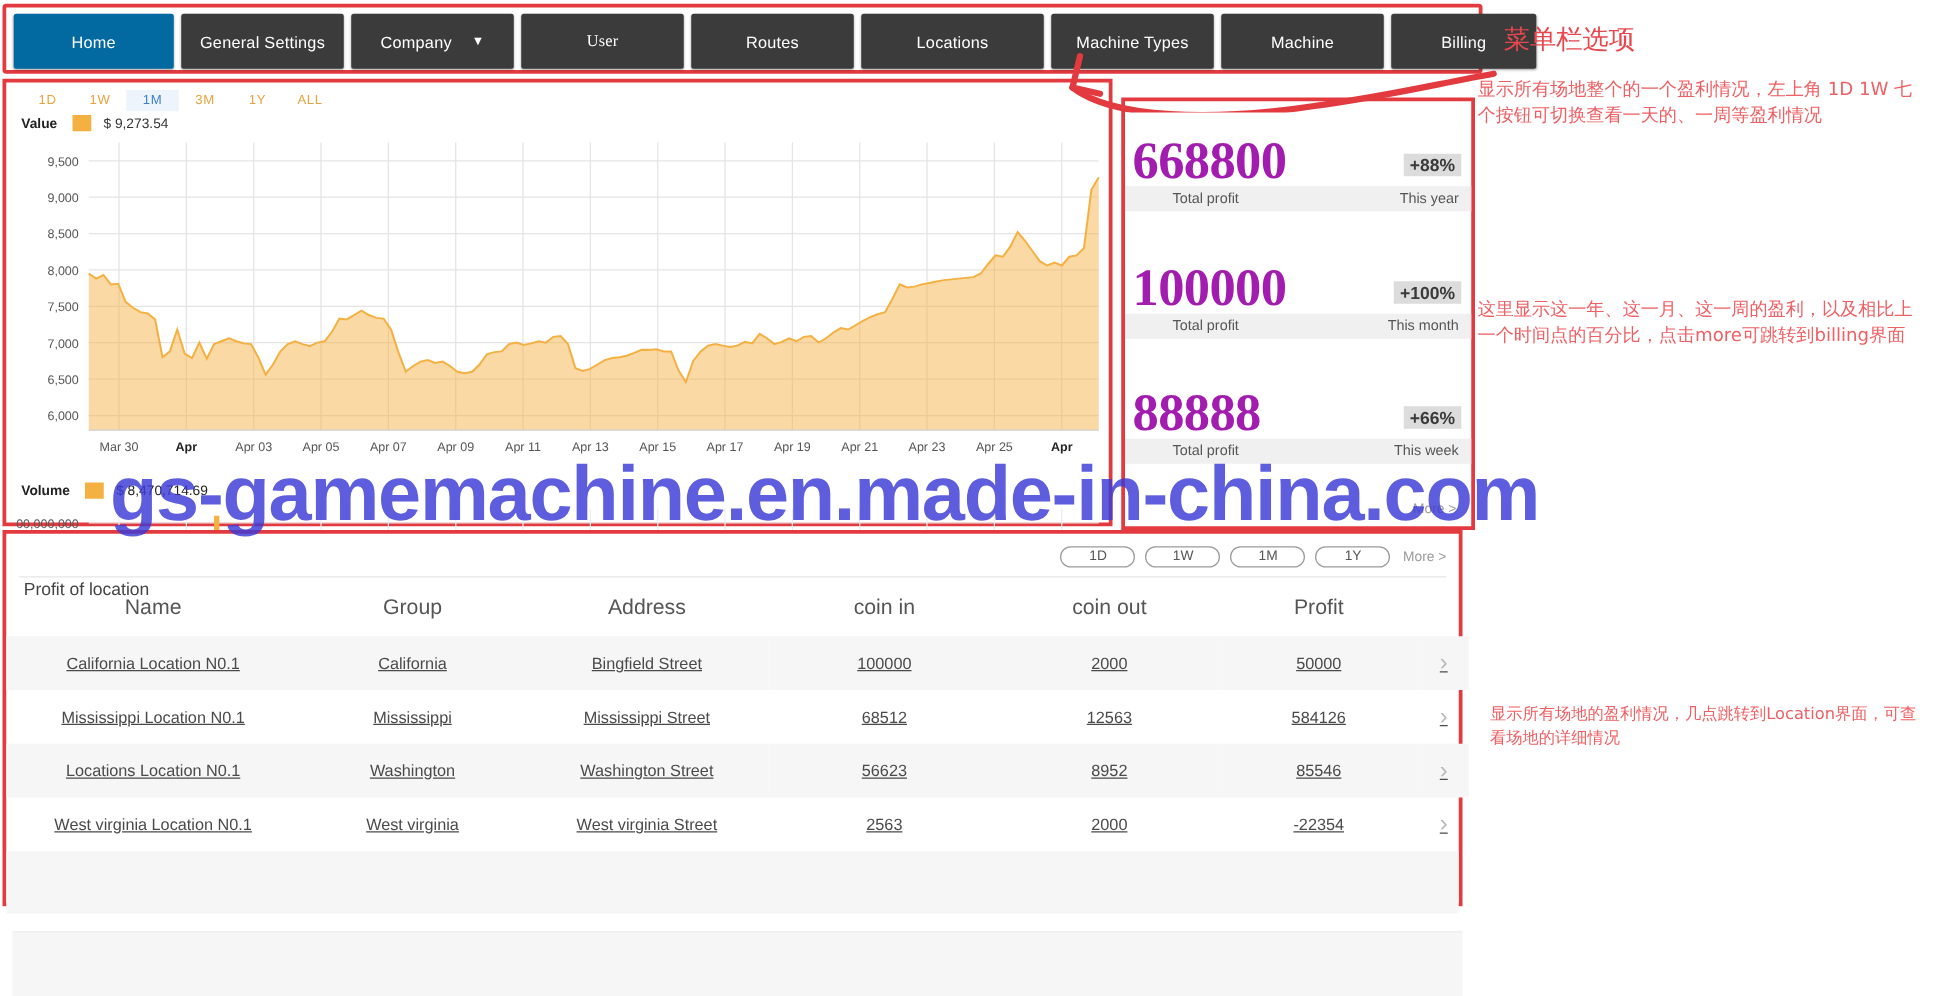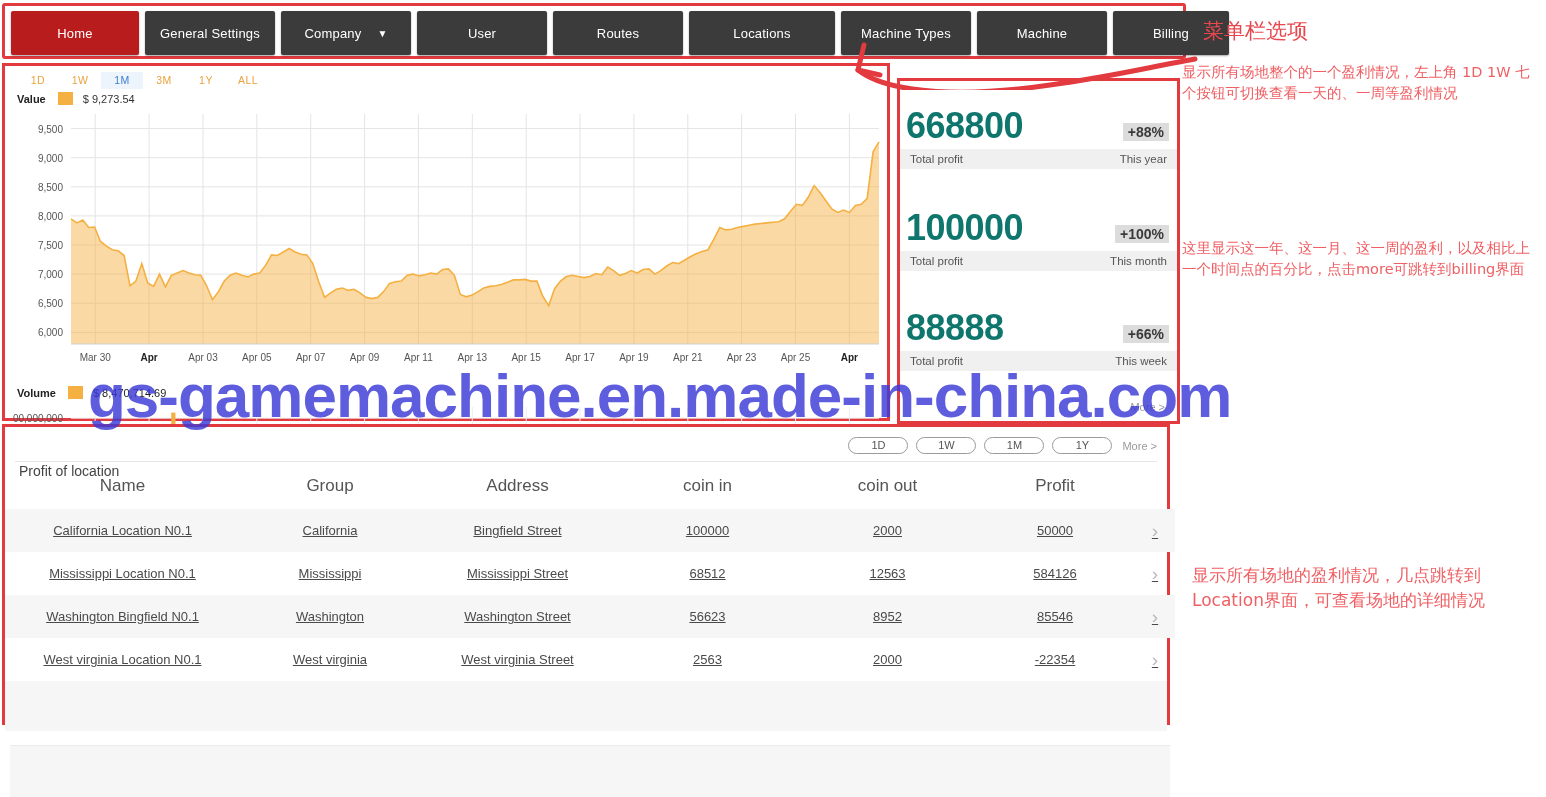--- a/index.html
+++ b/index.html
@@ -10,21 +10,21 @@
   }
   .page{position:absolute;left:0;top:0;width:1546px;height:797px;}
 
   
   .nav-wrap{position:absolute;left:2px;top:3px;width:1184px;height:56px;
     border:3px solid #e23a3f;border-radius:3px;box-sizing:border-box;background:#fff;}
   .nav{position:absolute;left:6px;top:5px;display:flex;gap:6px;}
   .nav-btn{height:44px;display:flex;align-items:center;justify-content:center;
     background:#3b3b3b;color:#ffffff;font-size:13px;letter-spacing:.2px;
     border-radius:2px;box-shadow:0 1px 2px rgba(0,0,0,.35);cursor:pointer;}
-  .nav-btn.home{background:#b91c1c;width:128px;}
+  .nav-btn.home{background:#0369a1;width:128px;}
   .nav-btn .caret{margin-left:16px;font-size:10px;}
 
   
   .chart-panel{position:absolute;left:2px;top:63px;width:888px;height:358px;
     border:3px solid #e23a3f;box-sizing:border-box;background:#fff;}
   .range-row{position:absolute;left:12px;top:6px;display:flex;}
   .range-btn{width:42px;height:17px;line-height:17px;text-align:center;
     font-size:10.5px;color:#e8a33d;cursor:pointer;letter-spacing:.5px;}
   .range-btn.active{color:#3c7fd0;background:#eef4fb;}
   .legend{position:absolute;left:12px;top:26px;display:flex;align-items:center;font-size:11px;color:#222;}
@@ -38,26 +38,26 @@
   .price-area{position:absolute;left:8px;top:44px;width:872px;height:258px;}
   .vol-area{position:absolute;left:8px;top:337px;width:872px;height:82px;}
   .svgfull{width:100%;height:100%;display:block;}
   .axlabel{font-size:10px;fill:#555;font-family:"Liberation Sans",sans-serif;}
   .axlabel.bold{font-weight:bold;fill:#222;}
 
   
   .profit-panel{position:absolute;left:897px;top:78px;width:283px;height:346px;
     border:3px solid #e23a3f;box-sizing:border-box;background:#fff;}
   .pcard{position:relative;height:74px;}
-  .pcard .big{position:absolute;left:6px;top:4px;font-size:36px;font-weight:bold;color:#0f766e;letter-spacing:-.5px;}
+  .pcard .big{position:absolute;left:6px;top:4px;font-size:42px;font-weight:bold;color:#a21caf;letter-spacing:-.5px;font-family:Liberation Serif, serif;}
   .pcard .pct{position:absolute;right:8px;top:22px;font-size:14px;font-weight:bold;color:#3a3a3a;
     background:#dcdcdc;padding:1px 5px;}
   .pcard .sub{position:absolute;left:0;right:0;top:48px;height:20px;background:#f0f0f0;
     display:flex;align-items:center;justify-content:space-between;padding:0 10px;box-sizing:border-box;}
-  .pcard .sub span{font-size:11.5px;color:#555;}
+  .pcard .sub span{font-size:11.5px;color:#555;margin-left:28px;}
   .sp1{height:20px;} .sp2{height:28px;} .sp3{height:26px;}
   .more-link{position:absolute;right:12px;bottom:8px;font-size:11px;color:#9a9a9a;cursor:pointer;}
 
   
   .table-panel{position:absolute;left:2px;top:424px;width:1168px;height:301px;
     border:3px solid #e23a3f;box-sizing:border-box;background:#fff;}
   .tbl-head{position:relative;height:34px;}
   .tbl-title{position:absolute;left:14px;top:8px;font-size:14px;color:#444;margin-top:28px;}
   .tbl-ranges{position:absolute;right:10px;top:10px;display:flex;align-items:center;gap:8px;}
   .rbtn{width:60px;height:17px;line-height:15px;text-align:center;font-size:11px;color:#555;
@@ -89,40 +89,40 @@
     font-family:"Liberation Sans",sans-serif;}
 
   
   .arrow-svg{position:absolute;left:850px;top:25px;width:360px;height:65px;}
 
   
   .anno{position:absolute;color:#ef5f63;font-family:"DejaVu Sans",sans-serif;line-height:1.45;}
   .anno-title{left:1203px;top:16px;font-size:21px;color:#e8474d;}
   .anno-1{left:1182px;top:62px;font-size:14.5px;width:350px;}
   .anno-2{left:1182px;top:238px;font-size:14.5px;width:352px;}
-  .anno-3{left:1192px;top:563px;font-size:17px;width:345px;}
+  .anno-3{left:1192px;top:563px;font-size:13px;width:345px;}
 </style>
 </head>
 <body>
 
 <div class="page">
 
   <div class="nav-wrap">
     <div class="nav" id="nav-host">
         <div class="nav-btn home" style="width: 128px;">
           <span>Home</span>
         </div>
         <div class="nav-btn" style="width: 130px;">
           <span>General Settings</span>
         </div>
         <div class="nav-btn" style="width: 130px;">
           <span>Company</span>
           <span class="caret">▼</span>
         </div>
-        <div class="nav-btn" style="width: 130px;">
+        <div class="nav-btn" style="width: 130px; font-family: Liberation Serif, serif;">
           <span>User</span>
         </div>
         <div class="nav-btn" style="width: 130px;">
           <span>Routes</span>
         </div>
         <div class="nav-btn" style="width: 146px;">
           <span>Locations</span>
         </div>
         <div class="nav-btn" style="width: 130px;">
           <span>Machine Types</span>
@@ -468,21 +468,21 @@
           <tr>
             <td>Mississippi Location N0.1</td>
             <td>Mississippi</td>
             <td>Mississippi Street</td>
             <td>68512</td>
             <td>12563</td>
             <td>584126</td>
             <td><span class="chev">›</span></td>
           </tr>
           <tr class="alt">
-            <td>Washington Bingfield N0.1</td>
+            <td>Locations Location N0.1</td>
             <td>Washington</td>
             <td>Washington Street</td>
             <td>56623</td>
             <td>8952</td>
             <td>85546</td>
             <td><span class="chev">›</span></td>
           </tr>
           <tr>
             <td>West virginia Location N0.1</td>
             <td>West virginia</td>

